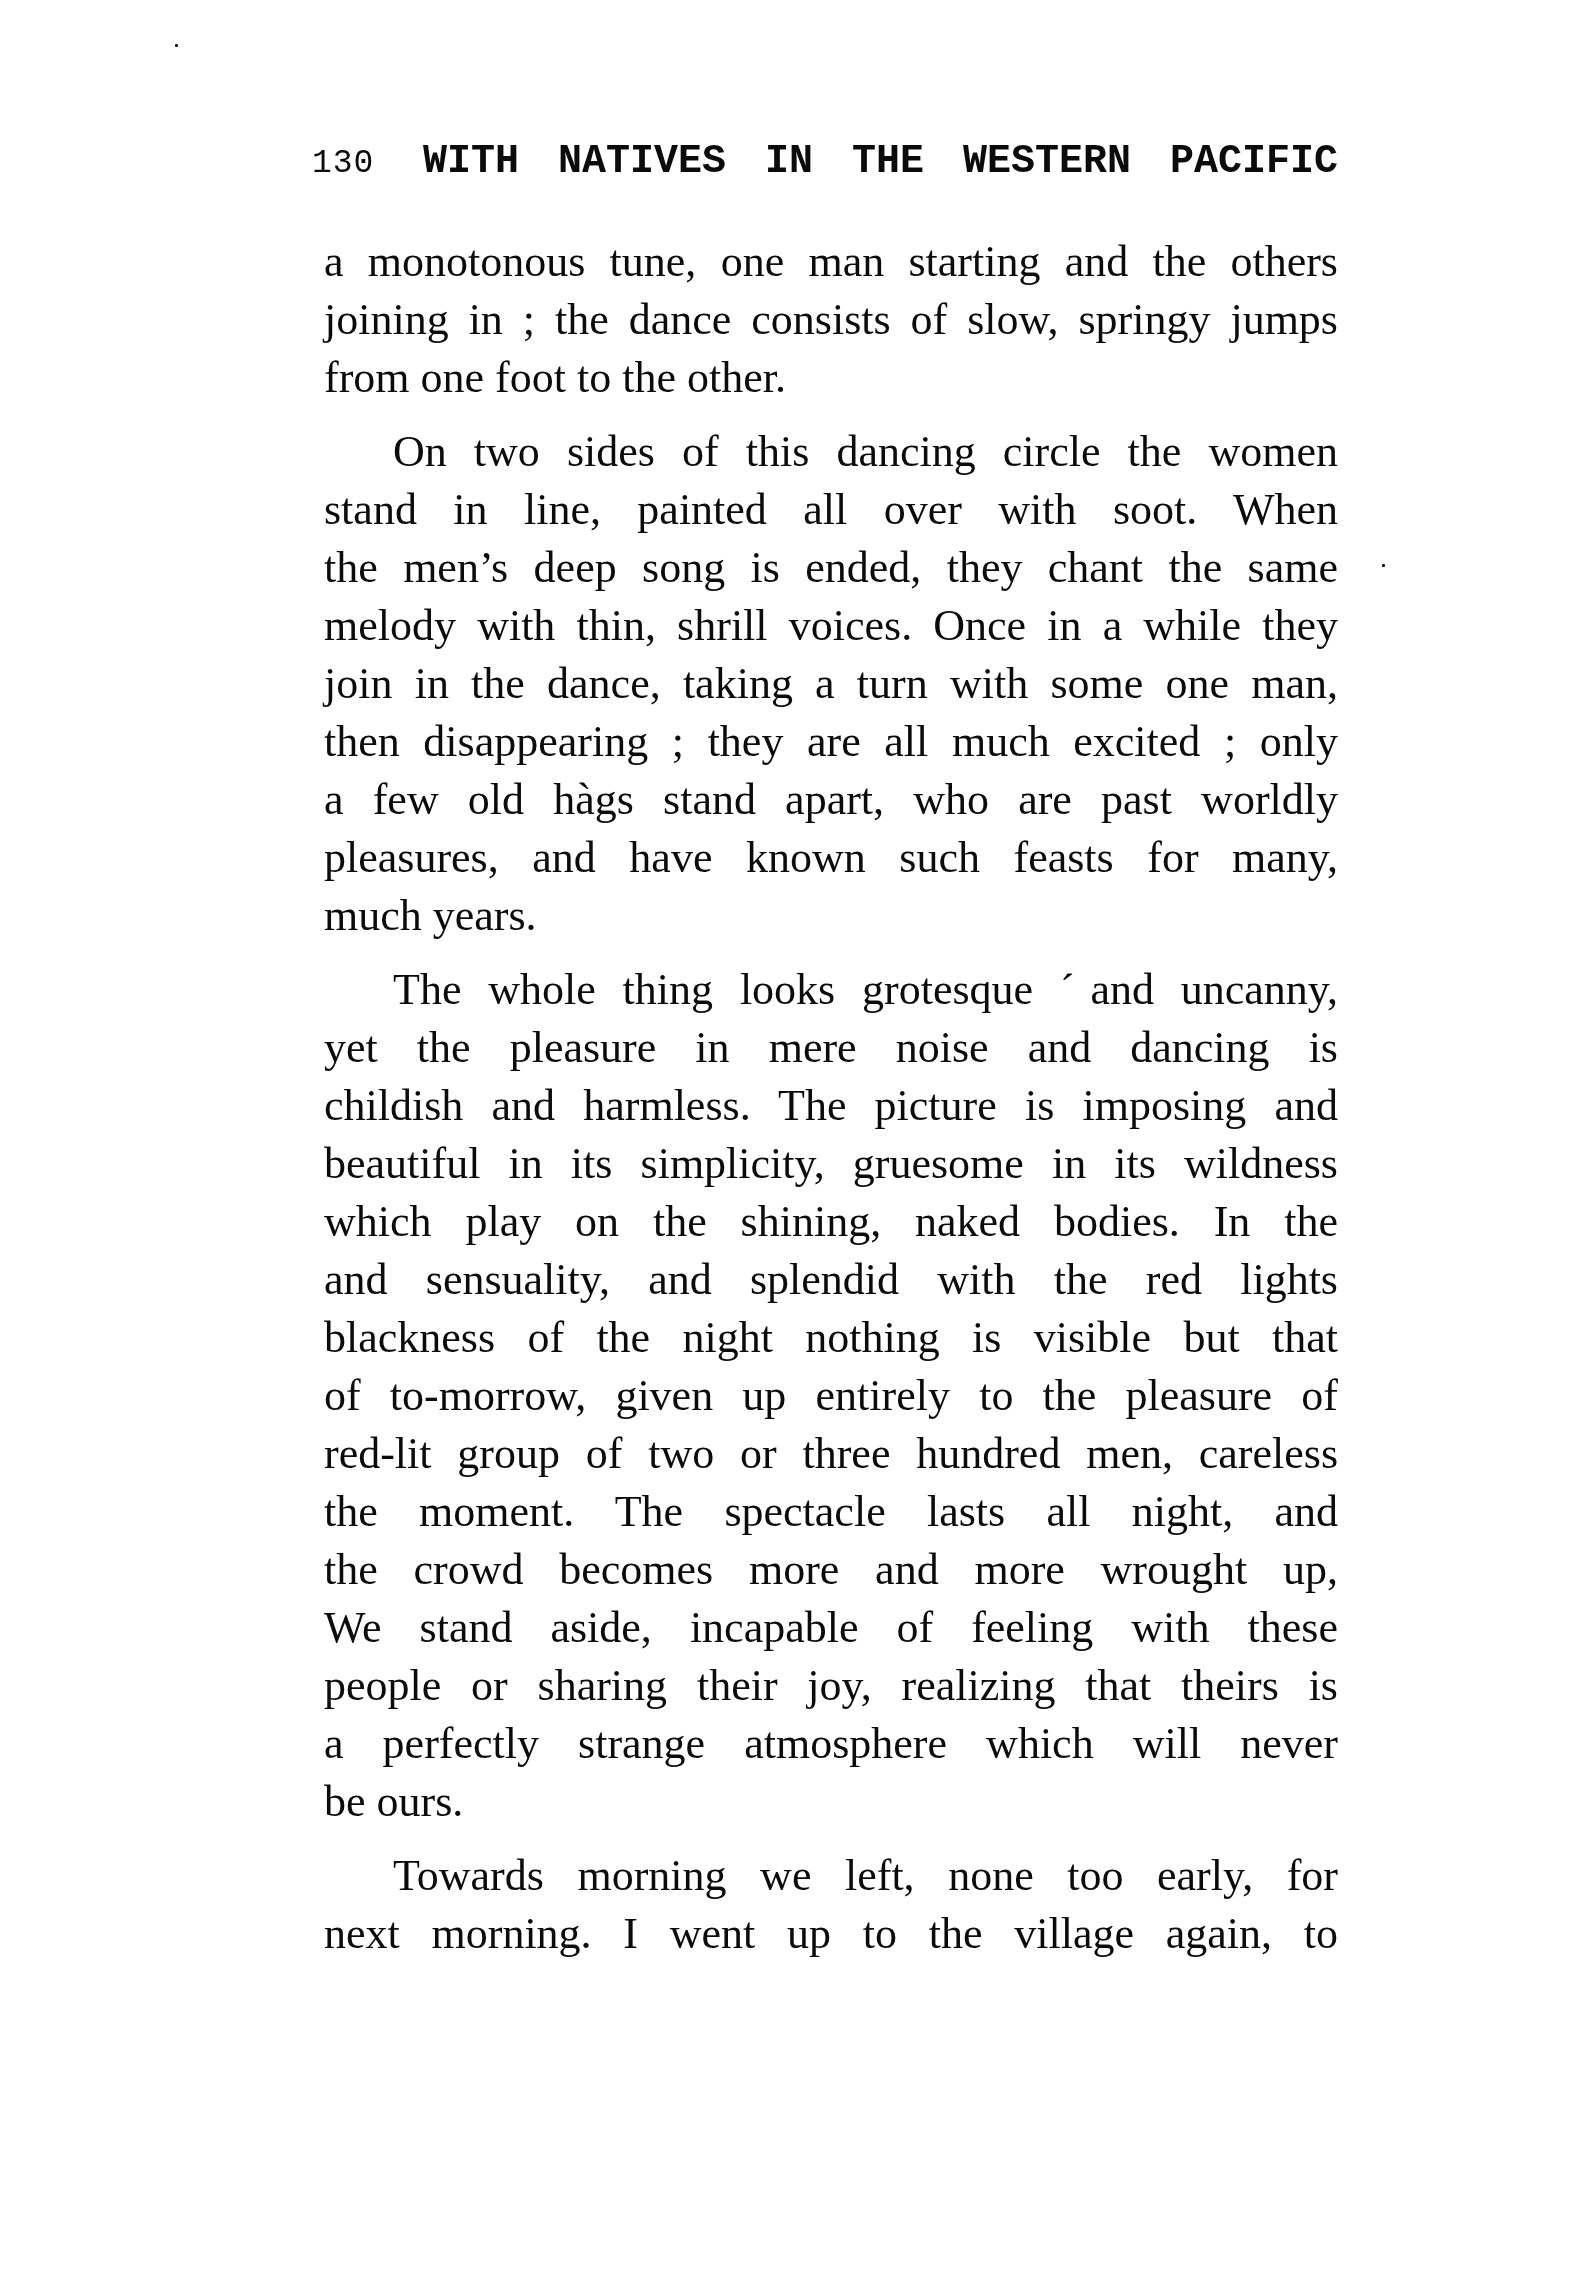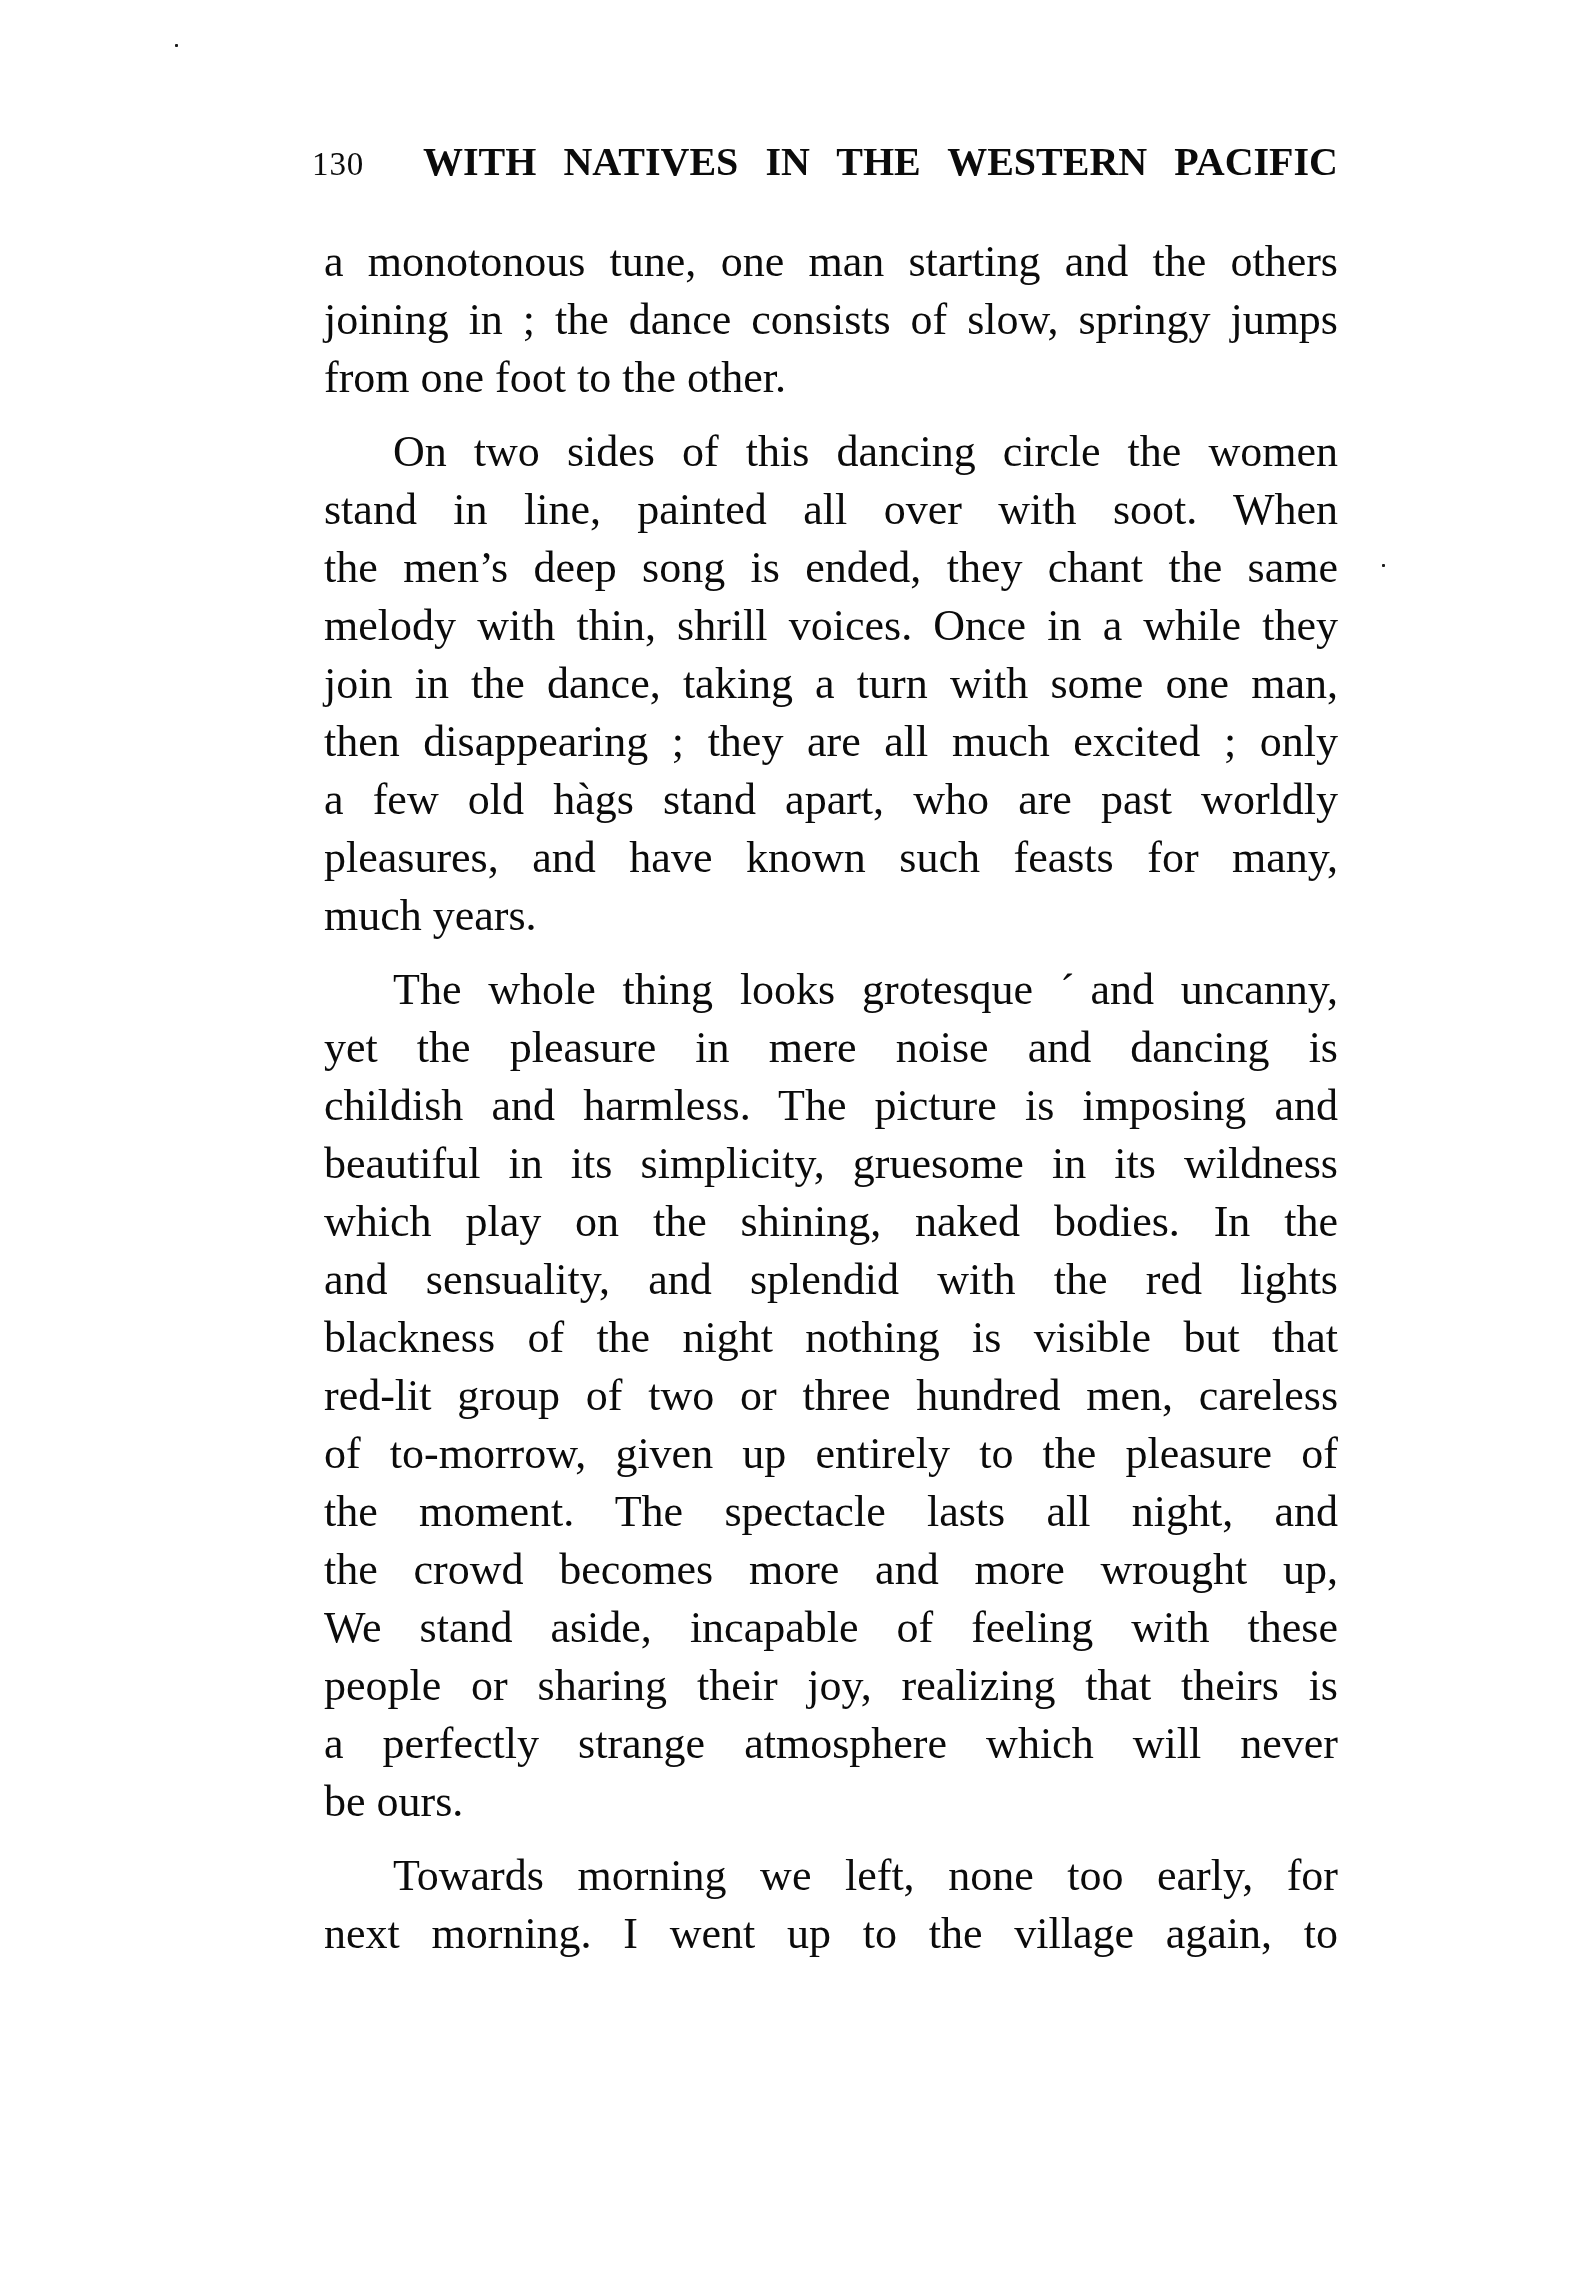--- a/index.html
+++ b/index.html
@@ -27,20 +27,21 @@
     
     .running-head {
       position: absolute;
       left: 312px;
       top: 134px;
       width: 1026px;
       height: 55px;
       display: flex;
       align-items: baseline;
       line-height: 55px;
+      font-family: Liberation Mono, monospace;
     }
     .page-number {
       font-size: 33px;
       font-weight: normal;
       letter-spacing: 0.9px;
       white-space: nowrap;
     }
     .running-title {
       margin-left: auto;
       width: 915px;
@@ -123,22 +124,22 @@
     </div>
 
     <div class="paragraph">
       <div class="line indent">The whole thing looks grotesque ˊand uncanny,</div>
       <div class="line">yet the pleasure in mere noise and dancing is</div>
       <div class="line">childish and harmless.  The picture is imposing and</div>
       <div class="line">beautiful in its simplicity, gruesome in its wildness</div>
       <div class="line">which play on the shining, naked bodies.  In the</div>
       <div class="line">and sensuality, and splendid with the red lights</div>
       <div class="line">blackness of the night nothing is visible but that</div>
+      <div class="line">of to-morrow, given up entirely to the pleasure of</div>
       <div class="line">red-lit group of two or three hundred men, careless</div>
-      <div class="line">of to-morrow, given up entirely to the pleasure of</div>
       <div class="line">the moment.  The spectacle lasts all night, and</div>
       <div class="line">the crowd becomes more and more wrought up,</div>
       <div class="line">We stand aside, incapable of feeling with these</div>
       <div class="line">people or sharing their joy, realizing that theirs is</div>
       <div class="line">a perfectly strange atmosphere which will never</div>
       <div class="line end">be ours.</div>
     </div>
 
     <div class="paragraph">
       <div class="line indent">Towards morning we left, none too early, for</div>

